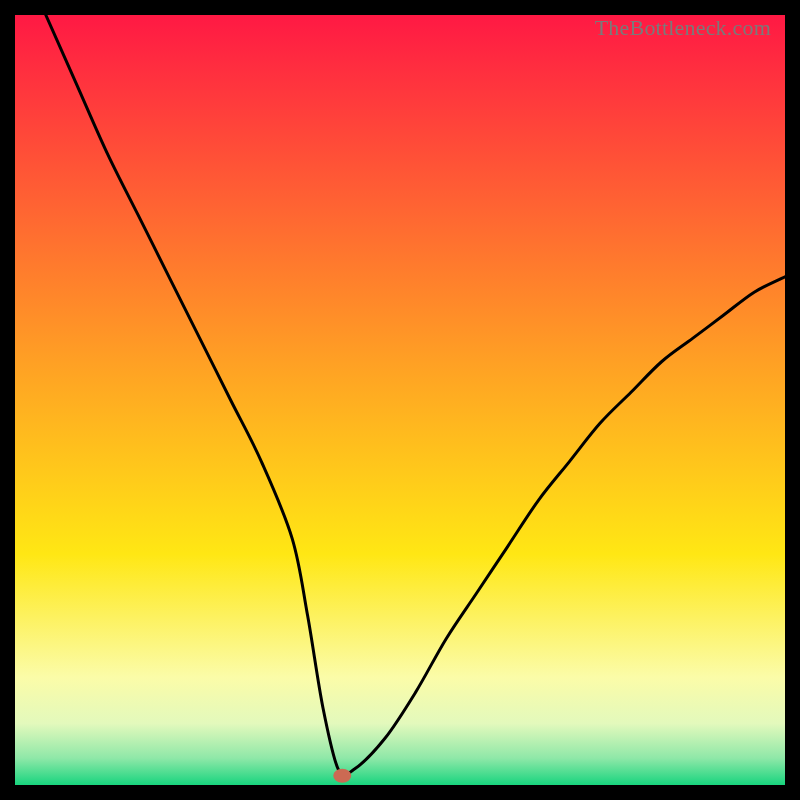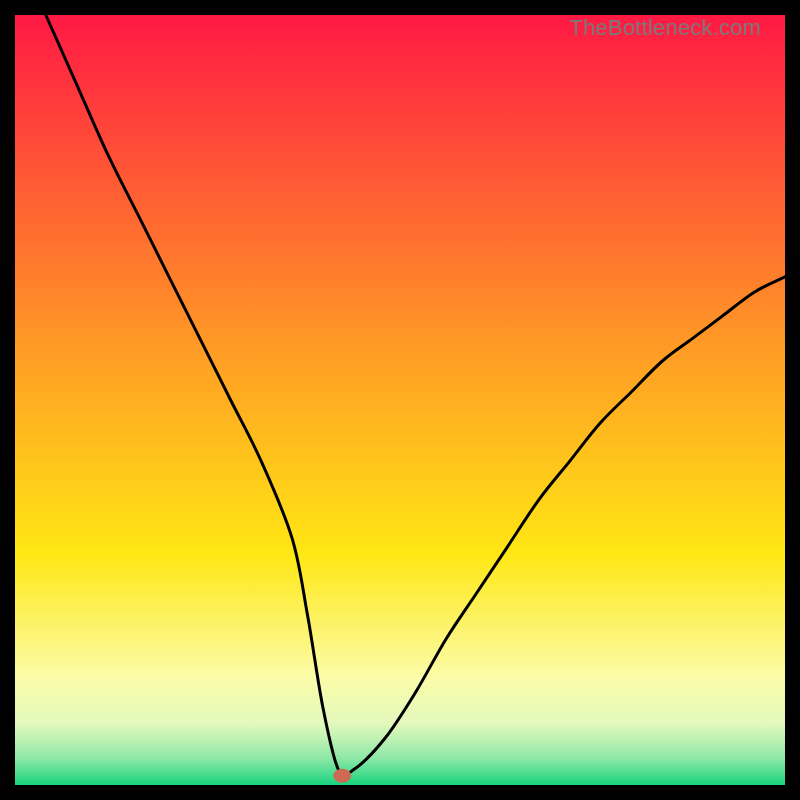--- a/index.html
+++ b/index.html
@@ -22,27 +22,28 @@
   .plot-area {
     position: absolute;
     left: 0;
     top: 0;
     width: 770px;
     height: 770px;
   }
   .watermark {
     position: absolute;
     top: 0px;
-    right: 24px;
+    right: 14px;
     color: #7a7a7a;
     font-size: 22px;
     font-weight: 500;
     letter-spacing: 0.2px;
     z-index: 10;
     user-select: none;
+    font-family: Liberation Serif, serif;
   }
   svg {
     display: block;
   }
 </style>
 </head>
 <body>
 
 <div class="frame">
   <div class="watermark">TheBottleneck.com</div>

